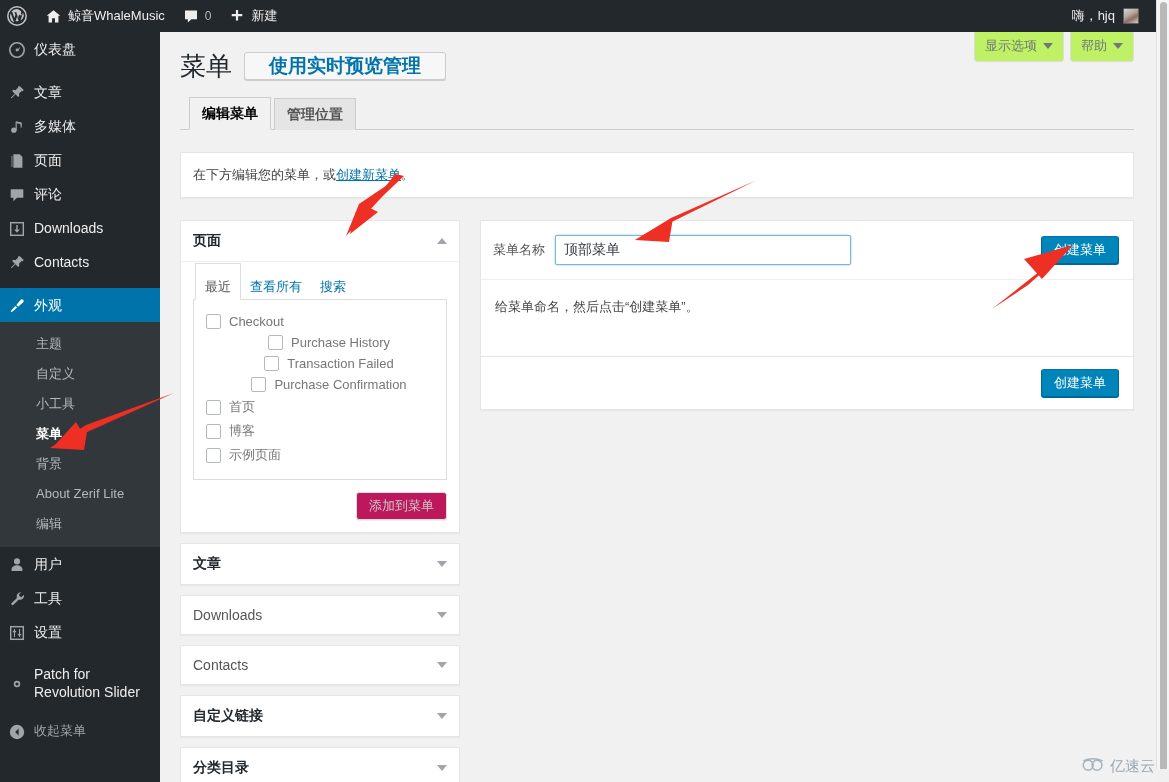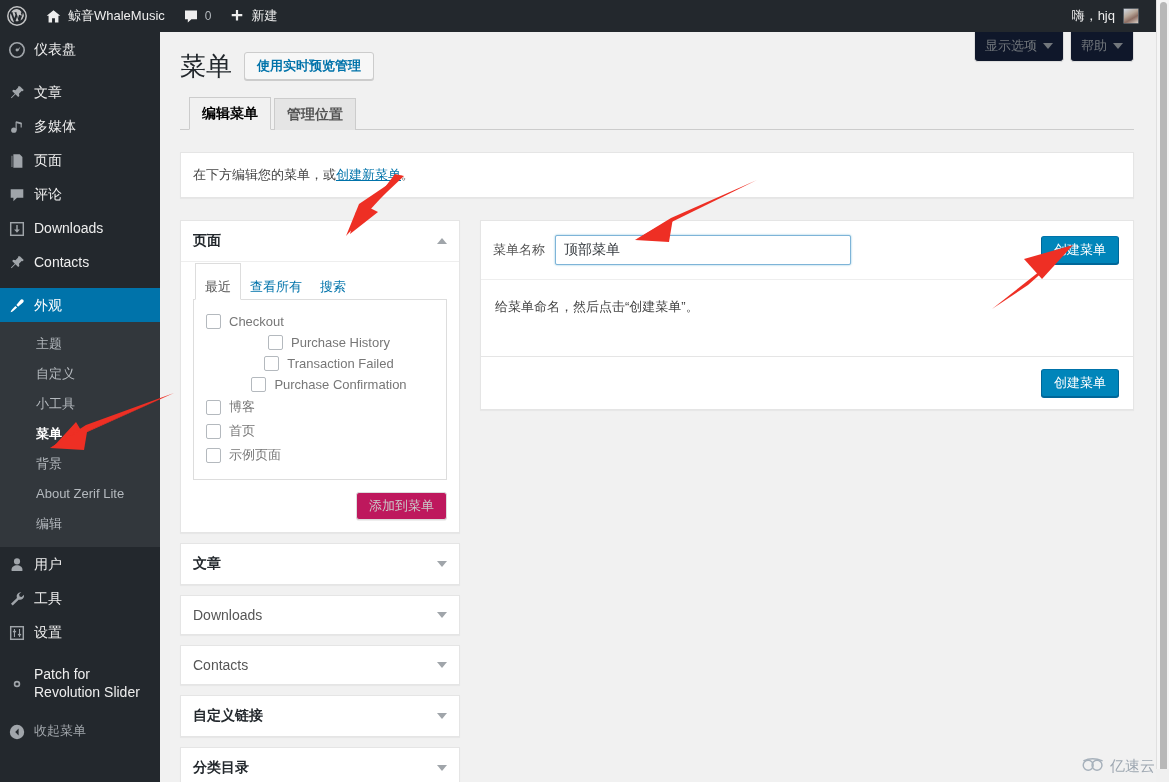--- a/index.html
+++ b/index.html
@@ -90,43 +90,43 @@
     position: absolute; top: 32px; left: 160px;
     width: 996px; height: 750px;
     background: #f1f1f1;
     overflow: hidden;
   }
   .screen-meta {
     position: absolute; top: 0; right: 22px;
     display: flex; gap: 6px;
   }
   .meta-btn {
-    background: #0f172a; border: 1px solid #ddd; border-top: none;
+    background: #bef264; border: 1px solid #ddd; border-top: none;
     border-radius: 0 0 4px 4px;
     color: #72777c; font-size: 13px;
     padding: 5px 10px 6px 10px;
     display: flex; align-items: center; gap: 6px;
     box-shadow: 0 1px 1px -1px rgba(0,0,0,.1);
   }
   .caret-down {
     width: 0; height: 0; border-left: 5px solid transparent;
     border-right: 5px solid transparent; border-top: 6px solid #72777c;
     display: inline-block;
   }
 
   .wrap { padding: 10px 22px 0 20px; }
   .title-row { display: flex; align-items: center; gap: 12px; margin-top: 8px; }
   h1.page-title {
     font-size: 26px; font-weight: 400; color: #23282d;
     line-height: 32px;
   }
   .page-title-action {
     background: #f7f7f7; border: 1px solid #ccc; border-radius: 3px;
-    color: #0073aa; font-size: 13px; font-weight: bold;
-    padding: 5px 12px; line-height: 16px;
+    color: #0073aa; font-size: 19px; font-weight: bold;
+    padding: 5px 24px; line-height: 16px;
     box-shadow: 0 1px 0 #ccc;
   }
 
   .nav-tabs {
     margin-top: 14px; border-bottom: 1px solid #ccc;
     padding-left: 9px; display: flex; align-items: flex-end;
     height: 34px;
   }
   .nav-tab {
     border: 1px solid #ccc; border-bottom: none;
@@ -507,25 +507,25 @@
               <label class="cat-item child">
                 <span class="cb"></span>
                 <span>Transaction Failed</span>
               </label>
               <label class="cat-item child">
                 <span class="cb"></span>
                 <span>Purchase Confirmation</span>
               </label>
               <label class="cat-item">
                 <span class="cb"></span>
-                <span>博客</span>
+                <span>首页</span>
               </label>
               <label class="cat-item">
                 <span class="cb"></span>
-                <span>首页</span>
+                <span>博客</span>
               </label>
               <label class="cat-item">
                 <span class="cb"></span>
                 <span>示例页面</span>
               </label>
             </div>
             <div class="panel-actions">
               <span class="btn btn-secondary-disabled">添加到菜单</span>
             </div>
           </div>

